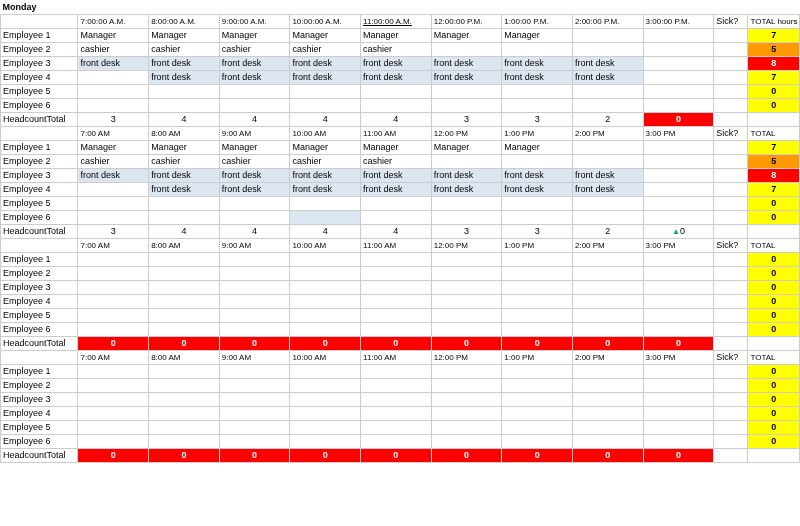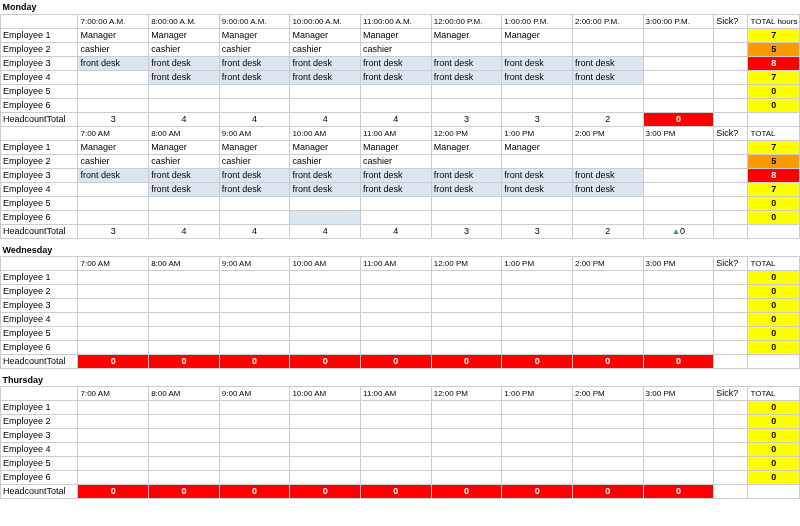--- a/index.html
+++ b/index.html
@@ -57,21 +57,21 @@
       <tbody>
         <tr>
     <td colspan="12" class="day-header" style="border:none;padding-top:2px;">Monday</td>
   </tr>
         <tr class="header-row">
     <td style="background:#fff;border:1px solid #ccc;"></td>
           <td style="background:#fff;border:1px solid #ccc;font-size:8px;">7:00:00 A.M.</td>
           <td style="background:#fff;border:1px solid #ccc;font-size:8px;">8:00:00 A.M.</td>
           <td style="background:#fff;border:1px solid #ccc;font-size:8px;">9:00:00 A.M.</td>
           <td style="background:#fff;border:1px solid #ccc;font-size:8px;">10:00:00 A.M.</td>
-          <td style="background:#fff;border:1px solid #ccc;font-size:8px;">11:00:00 A.M.</td>
+          <td style="background:#fff;border:1px solid #ccc;font-size:8px;text-decoration:underline;">11:00:00 A.M.</td>
           <td style="background:#fff;border:1px solid #ccc;font-size:8px;">12:00:00 P.M.</td>
           <td style="background:#fff;border:1px solid #ccc;font-size:8px;">1:00:00 P.M.</td>
           <td style="background:#fff;border:1px solid #ccc;font-size:8px;">2:00:00 P.M.</td>
           <td style="background:#fff;border:1px solid #ccc;font-size:8px;">3:00:00 P.M.</td>
           <td style="background:#fff;border:1px solid #ccc;">Sick?</td>
     <td style="background:#fff;border:1px solid #ccc;font-size:8px;">TOTAL hours worked</td>
   </tr>
         <tr class="emp-row">
       <td style="border:1px solid #ccc;font-size:9px;">Employee 1</td>
           <td style="background:#fff;border:1px solid #ccc;font-size:9px;">Manager</td>
@@ -275,23 +275,20 @@
           <td style="background:#fff;color:#000;border:1px solid #ccc;text-align:center;">4</td>
           <td style="background:#fff;color:#000;border:1px solid #ccc;text-align:center;">4</td>
           <td style="background:#fff;color:#000;border:1px solid #ccc;text-align:center;">4</td>
           <td style="background:#fff;color:#000;border:1px solid #ccc;text-align:center;">3</td>
           <td style="background:#fff;color:#000;border:1px solid #ccc;text-align:center;">3</td>
           <td style="background:#fff;color:#000;border:1px solid #ccc;text-align:center;">2</td>
           <td style="background:#fff;color:#000;border:1px solid #ccc;text-align:center;"><span style="color:#00b050;font-size:8px;">▲</span>0</td>
           <td style="background:#fff;border:1px solid #ccc;"></td>
     <td style="background:#fff;border:1px solid #ccc;"></td>
   </tr>
-        <tr>
-    <td colspan="12" class="day-header" style="border:none;padding-top:6px;">Wednesday</td>
-  </tr>
         <tr class="header-row">
     <td style="background:#fff;border:1px solid #ccc;"></td>
           <td style="background:#fff;border:1px solid #ccc;font-size:8px;">7:00 AM</td>
           <td style="background:#fff;border:1px solid #ccc;font-size:8px;">8:00 AM</td>
           <td style="background:#fff;border:1px solid #ccc;font-size:8px;">9:00 AM</td>
           <td style="background:#fff;border:1px solid #ccc;font-size:8px;">10:00 AM</td>
           <td style="background:#fff;border:1px solid #ccc;font-size:8px;">11:00 AM</td>
           <td style="background:#fff;border:1px solid #ccc;font-size:8px;">12:00 PM</td>
           <td style="background:#fff;border:1px solid #ccc;font-size:8px;">1:00 PM</td>
           <td style="background:#fff;border:1px solid #ccc;font-size:8px;">2:00 PM</td>
@@ -390,23 +387,20 @@
           <td style="background:#ff0000;color:#fff;font-weight:bold;border:1px solid #ccc;text-align:center;">0</td>
           <td style="background:#ff0000;color:#fff;font-weight:bold;border:1px solid #ccc;text-align:center;">0</td>
           <td style="background:#ff0000;color:#fff;font-weight:bold;border:1px solid #ccc;text-align:center;">0</td>
           <td style="background:#ff0000;color:#fff;font-weight:bold;border:1px solid #ccc;text-align:center;">0</td>
           <td style="background:#ff0000;color:#fff;font-weight:bold;border:1px solid #ccc;text-align:center;">0</td>
           <td style="background:#ff0000;color:#fff;font-weight:bold;border:1px solid #ccc;text-align:center;">0</td>
           <td style="background:#ff0000;color:#fff;font-weight:bold;border:1px solid #ccc;text-align:center;">0</td>
           <td style="background:#fff;border:1px solid #ccc;"></td>
     <td style="background:#fff;border:1px solid #ccc;"></td>
   </tr>
-        <tr>
-    <td colspan="12" class="day-header" style="border:none;padding-top:6px;">Thursday</td>
-  </tr>
         <tr class="header-row">
     <td style="background:#fff;border:1px solid #ccc;"></td>
           <td style="background:#fff;border:1px solid #ccc;font-size:8px;">7:00 AM</td>
           <td style="background:#fff;border:1px solid #ccc;font-size:8px;">8:00 AM</td>
           <td style="background:#fff;border:1px solid #ccc;font-size:8px;">9:00 AM</td>
           <td style="background:#fff;border:1px solid #ccc;font-size:8px;">10:00 AM</td>
           <td style="background:#fff;border:1px solid #ccc;font-size:8px;">11:00 AM</td>
           <td style="background:#fff;border:1px solid #ccc;font-size:8px;">12:00 PM</td>
           <td style="background:#fff;border:1px solid #ccc;font-size:8px;">1:00 PM</td>
           <td style="background:#fff;border:1px solid #ccc;font-size:8px;">2:00 PM</td>

